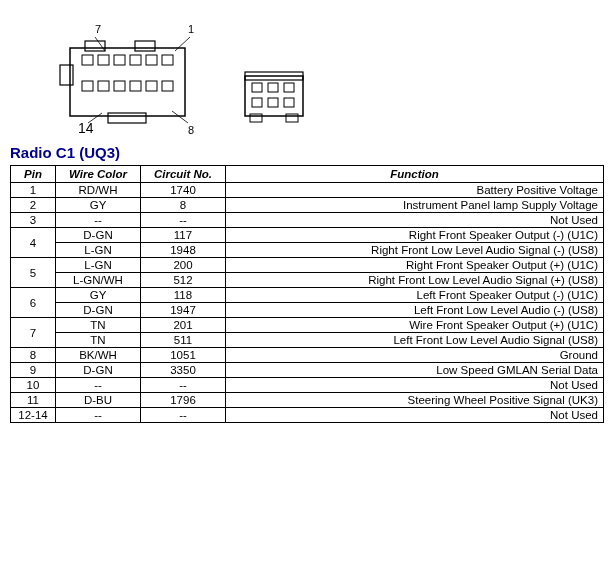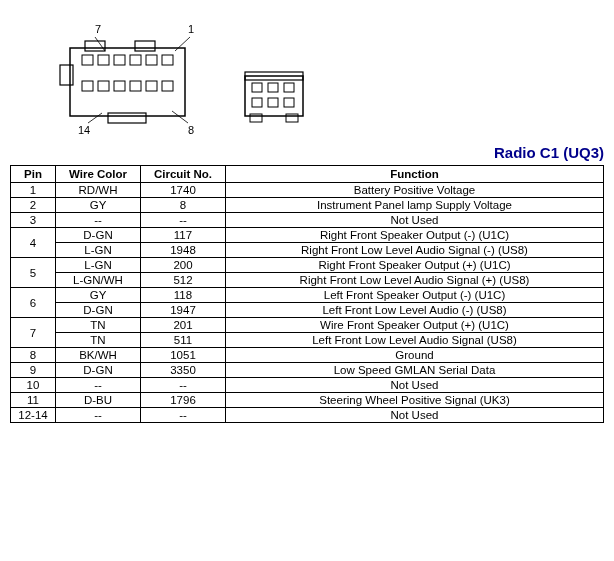--- a/index.html
+++ b/index.html
@@ -60,60 +60,60 @@
       position: absolute;
       top: 0px;
       left: 148px;
       font-size: 11px;
     }
 
     .label-14 {
       position: absolute;
       bottom: 2px;
       left: 38px;
-      font-size: 11px;
+      font-size: 14px;
     }
 
     .label-8 {
       position: absolute;
       bottom: 2px;
       left: 148px;
       font-size: 11px;
     }
 
     .section-title {
       font-size: 15px;
       font-weight: bold;
       color: #00008B;
       margin-bottom: 4px;
-      text-align: right;
     }
 
     table {
       width: 100%;
       border-collapse: collapse;
       font-size: 11.5px;
     }
 
     th {
       background: #fff;
       border: 1px solid #000;
       padding: 2px 5px;
       text-align: center;
       font-weight: bold;
+      font-style: italic;
     }
 
     td {
       border: 1px solid #000;
       padding: 1px 5px;
       text-align: center;
     }
 
     td.function-col {
-      text-align: center;
+      text-align: right;
       margin-top: 31px;
     }
 
     .pin-col { width: 45px; }
     .wire-col { width: 85px; }
     .circuit-col { width: 85px; }
     .function-col { width: auto; }
   </style>
 </head>
 <body>

